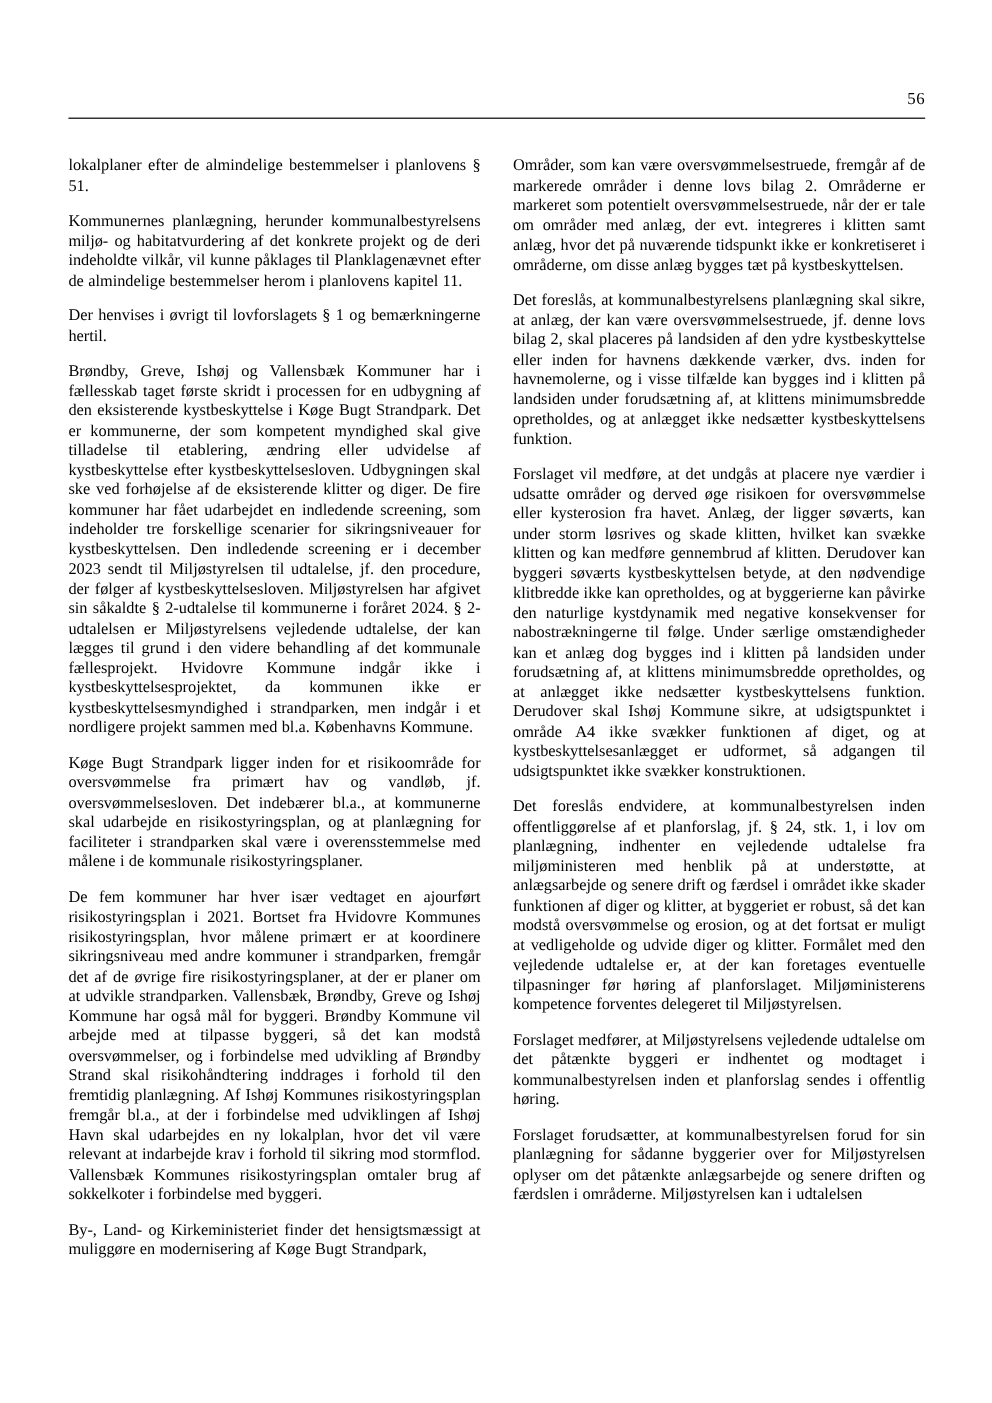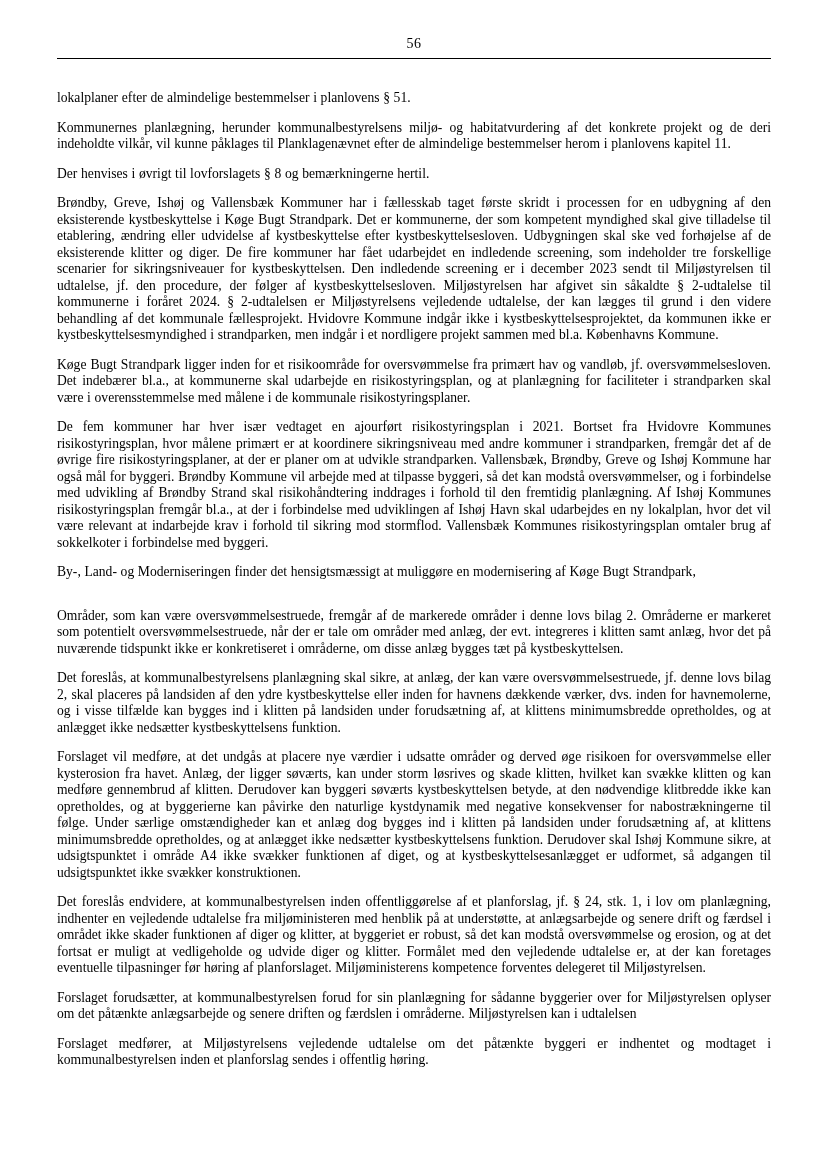--- a/index.html
+++ b/index.html
@@ -15,39 +15,39 @@
     color: #000000;
     position: relative;
   }
   .page {
     box-sizing: border-box;
     width: 827px;
     height: 1169px;
     padding: 34px 56px 20px 57px;
   }
   .page-header {
-    text-align: center;
+    text-align: right;
+    margin-top: 40px;
   }
   .page-number {
     display: inline-block;
     font-size: 14px;
     line-height: 18px;
     letter-spacing: 0.5px;
   }
   .header-rule {
     border: 0;
     border-top: 1.8px solid #000000;
     margin: 5px 0 0 0;
     width: 100%;
   }
   .columns {
     display: flex;
     gap: 27px;
     margin-top: 31px;
-    flex-direction: column;
   }
   .column {
     flex: 1 1 0;
     min-width: 0;
     text-align: justify;
     font-size: 13.6px;
     line-height: 16.5px;
     hyphens: auto;
     -webkit-hyphens: auto;
     word-spacing: 0.02em;
@@ -67,31 +67,31 @@
   <div class="page-header">
     <span class="page-number">56</span>
     <hr class="header-rule">
   </div>
 
   <div class="columns">
 
     <div class="column">
       <p>lokalplaner efter de almindelige bestemmelser i planlovens § 51.</p>
       <p>Kommunernes planlægning, herunder kommunalbestyrelsens miljø- og habitatvurdering af det konkrete projekt og de deri indeholdte vilkår, vil kunne påklages til Planklagenævnet efter de almindelige bestemmelser herom i planlovens kapitel 11.</p>
-      <p>Der henvises i øvrigt til lovforslagets § 8 og bemærkningerne hertil.</p>
+      <p>Der henvises i øvrigt til lovforslagets § 1 og bemærkningerne hertil.</p>
       <p>Brøndby, Greve, Ishøj og Vallensbæk Kommuner har i fællesskab taget første skridt i processen for en udbygning af den eksisterende kystbeskyttelse i Køge Bugt Strandpark. Det er kommunerne, der som kompetent myndighed skal give tilladelse til etablering, ændring eller udvidelse af kystbeskyttelse efter kystbeskyttelsesloven. Udbygningen skal ske ved forhøjelse af de eksisterende klitter og diger. De fire kommuner har fået udarbejdet en indledende screening, som indeholder tre forskellige scenarier for sikringsniveauer for kystbeskyttelsen. Den indledende screening er i december 2023 sendt til Miljøstyrelsen til udtalelse, jf. den procedure, der følger af kystbeskyttelsesloven. Miljøstyrelsen har afgivet sin såkaldte § 2-udtalelse til kommunerne i foråret 2024. § 2-udtalelsen er Miljøstyrelsens vejledende udtalelse, der kan lægges til grund i den videre behandling af det kommunale fællesprojekt. Hvidovre Kommune indgår ikke i kystbeskyttelsesprojektet, da kommunen ikke er kystbeskyttelsesmyndighed i strandparken, men indgår i et nordligere projekt sammen med bl.a. Københavns Kommune.</p>
       <p>Køge Bugt Strandpark ligger inden for et risikoområde for oversvømmelse fra primært hav og vandløb, jf. oversvømmelsesloven. Det indebærer bl.a., at kommunerne skal udarbejde en risikostyringsplan, og at planlægning for faciliteter i strandparken skal være i overensstemmelse med målene i de kommunale risikostyringsplaner.</p>
       <p>De fem kommuner har hver især vedtaget en ajourført risikostyringsplan i 2021. Bortset fra Hvidovre Kommunes risikostyringsplan, hvor målene primært er at koordinere sikringsniveau med andre kommuner i strandparken, fremgår det af de øvrige fire risikostyringsplaner, at der er planer om at udvikle strandparken. Vallensbæk, Brøndby, Greve og Ishøj Kommune har også mål for byggeri. Brøndby Kommune vil arbejde med at tilpasse byggeri, så det kan modstå oversvømmelser, og i forbindelse med udvikling af Brøndby Strand skal risikohåndtering inddrages i forhold til den fremtidig planlægning. Af Ishøj Kommunes risikostyringsplan fremgår bl.a., at der i forbindelse med udviklingen af Ishøj Havn skal udarbejdes en ny lokalplan, hvor det vil være relevant at indarbejde krav i forhold til sikring mod stormflod. Vallensbæk Kommunes risikostyringsplan omtaler brug af sokkelkoter i forbindelse med byggeri.</p>
-      <p>By-, Land- og Moderniseringen finder det hensigtsmæssigt at muliggøre en modernisering af Køge Bugt Strandpark,</p>
+      <p>By-, Land- og Kirkeministeriet finder det hensigtsmæssigt at muliggøre en modernisering af Køge Bugt Strandpark,</p>
     </div>
 
     <div class="column">
       <p>Områder, som kan være oversvømmelsestruede, fremgår af de markerede områder i denne lovs bilag 2. Områderne er markeret som potentielt oversvømmelsestruede, når der er tale om områder med anlæg, der evt. integreres i klitten samt anlæg, hvor det på nuværende tidspunkt ikke er konkretiseret i områderne, om disse anlæg bygges tæt på kystbeskyttelsen.</p>
       <p>Det foreslås, at kommunalbestyrelsens planlægning skal sikre, at anlæg, der kan være oversvømmelsestruede, jf. denne lovs bilag 2, skal placeres på landsiden af den ydre kystbeskyttelse eller inden for havnens dækkende værker, dvs. inden for havnemolerne, og i visse tilfælde kan bygges ind i klitten på landsiden under forudsætning af, at klittens minimumsbredde opretholdes, og at anlægget ikke nedsætter kystbeskyttelsens funktion.</p>
       <p>Forslaget vil medføre, at det undgås at placere nye værdier i udsatte områder og derved øge risikoen for oversvømmelse eller kysterosion fra havet. Anlæg, der ligger søværts, kan under storm løsrives og skade klitten, hvilket kan svække klitten og kan medføre gennembrud af klitten. Derudover kan byggeri søværts kystbeskyttelsen betyde, at den nødvendige klitbredde ikke kan opretholdes, og at byggerierne kan påvirke den naturlige kystdynamik med negative konsekvenser for nabostrækningerne til følge. Under særlige omstændigheder kan et anlæg dog bygges ind i klitten på landsiden under forudsætning af, at klittens minimumsbredde opretholdes, og at anlægget ikke nedsætter kystbeskyttelsens funktion. Derudover skal Ishøj Kommune sikre, at udsigtspunktet i område A4 ikke svækker funktionen af diget, og at kystbeskyttelsesanlægget er udformet, så adgangen til udsigtspunktet ikke svækker konstruktionen.</p>
       <p>Det foreslås endvidere, at kommunalbestyrelsen inden offentliggørelse af et planforslag, jf. § 24, stk. 1, i lov om planlægning, indhenter en vejledende udtalelse fra miljøministeren med henblik på at understøtte, at anlægsarbejde og senere drift og færdsel i området ikke skader funktionen af diger og klitter, at byggeriet er robust, så det kan modstå oversvømmelse og erosion, og at det fortsat er muligt at vedligeholde og udvide diger og klitter. Formålet med den vejledende udtalelse er, at der kan foretages eventuelle tilpasninger før høring af planforslaget. Miljøministerens kompetence forventes delegeret til Miljøstyrelsen.</p>
+      <p>Forslaget medfører, at Miljøstyrelsens vejledende udtalelse om det påtænkte byggeri er indhentet og modtaget i kommunalbestyrelsen inden et planforslag sendes i offentlig høring.</p>
       <p>Forslaget forudsætter, at kommunalbestyrelsen forud for sin planlægning for sådanne byggerier over for Miljøstyrelsen oplyser om det påtænkte anlægsarbejde og senere driften og færdslen i områderne. Miljøstyrelsen kan i udtalelsen</p>
-      <p>Forslaget medfører, at Miljøstyrelsens vejledende udtalelse om det påtænkte byggeri er indhentet og modtaget i kommunalbestyrelsen inden et planforslag sendes i offentlig høring.</p>
     </div>
 
   </div>
 
 </div>
 
 </body></html>

